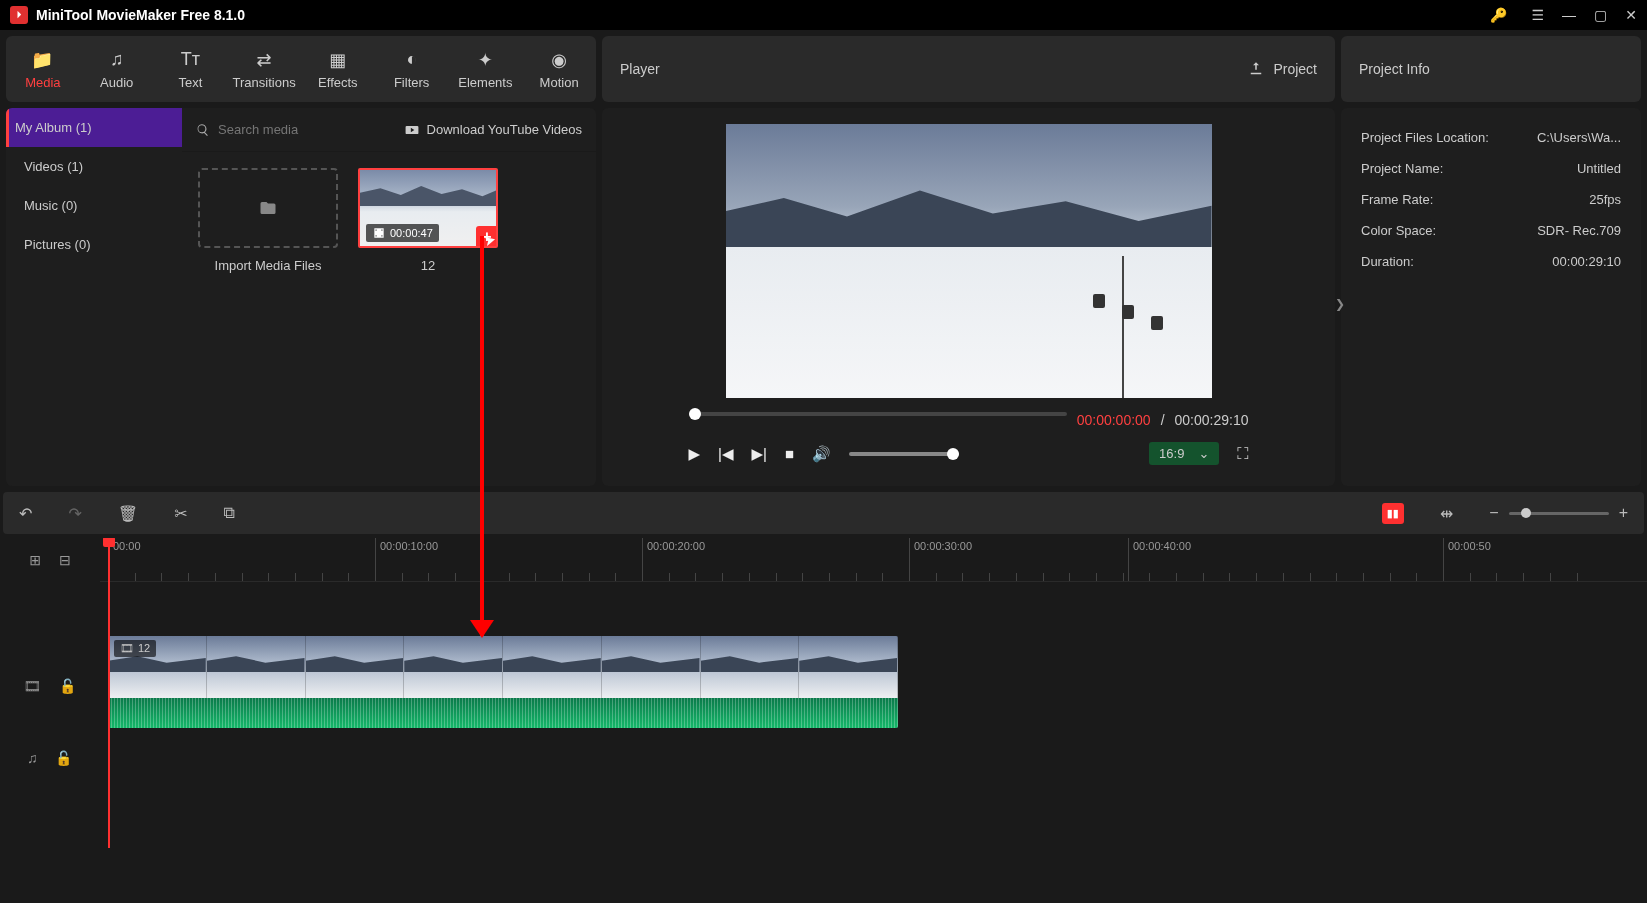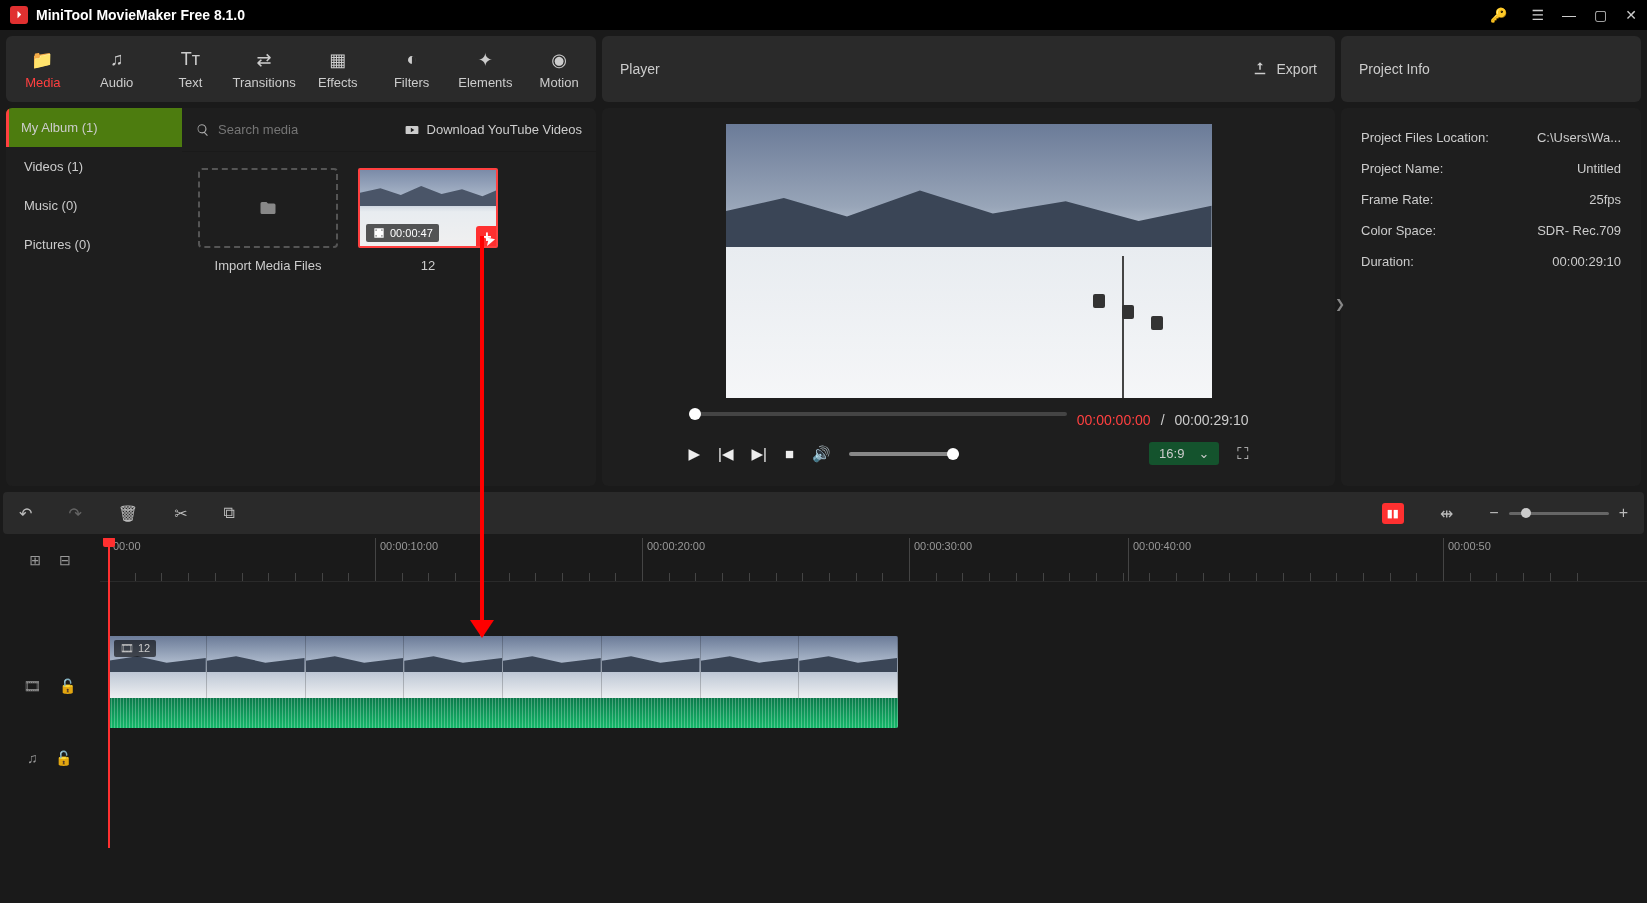--- a/index.html
+++ b/index.html
@@ -22,21 +22,21 @@
 .playerhdr { flex:1; background:#2a2a2a; border-radius:6px; display:flex; align-items:center; padding:0 18px; justify-content:space-between; }
 .playerhdr .lbl { font-size:14px; }
 .exportbtn { display:flex; gap:8px; align-items:center; cursor:pointer; font-size:14px;}
 .infohdr { flex:0 0 300px; background:#2a2a2a; border-radius:6px; display:flex; align-items:center; padding:0 18px; font-size:14px;}
 
 
 .midrow { display:flex; gap:6px; padding:6px; height:390px; }
 .mediapanel { flex:0 0 590px; display:flex; background:#1e1e1e; border-radius:6px; overflow:hidden; }
 .sidebar { width:176px; background:#1e1e1e; }
 .sidebar .item { padding:12px 18px; font-size:13px; cursor:pointer; }
-.sidebar .item.active { background:#4d7c0f; border-left:3px solid #ff4040; padding-left:12px;}
+.sidebar .item.active { background:#4c1d95; border-left:3px solid #ff4040; padding-left:6px;}
 .mediamain { flex:1; display:flex; flex-direction:column; }
 .mediatop { height:44px; display:flex; align-items:center; padding:0 14px; gap:10px; font-size:13px; border-bottom:1px solid #1a1a1a;}
 .mediatop .search { flex:1; display:flex; gap:8px; align-items:center; color:#aaa;}
 .mediatop .search input { background:transparent; border:none; outline:none; color:#a3a3a3; font-size:13px; width:140px;}
 .mediatop .yt { display:flex; gap:8px; align-items:center; cursor:pointer;}
 .mediagrid { padding:16px; display:flex; gap:20px; }
 .tile { display:flex; flex-direction:column; align-items:center; gap:10px; font-size:13px; }
 .importbox { width:140px; height:80px; border:2px dashed #555; border-radius:4px; display:flex;align-items:center;justify-content:center; color:#888; font-size:20px; cursor:pointer;}
 .clip { width:140px; height:80px; border:2px solid #ff4040; border-radius:2px; position:relative; overflow:hidden; cursor:pointer;}
 .clip .sky { position:absolute; inset:0; background:linear-gradient(180deg,#7b8ba8 0%,#a8b5c8 35%,#e8ecf0 55%,#f0f0f0 100%);}
@@ -155,21 +155,21 @@
         <div class="ico">◉</div>
         <span>Motion</span>
       </div>
   </div>
   <div class="playerhdr">
     <span class="lbl">Player</span>
     <div class="exportbtn">
       <svg class="ic" viewBox="0 0 24 24">
           <path d="M12 3l4 4h-3v6h-2V7H8l4-4zm-7 14h14v2H5v-2z"></path>
         </svg>
-      <span>Export</span>
+      <span>Project</span>
     </div>
   </div>
   <div class="infohdr">
     <span>Project Info</span>
   </div>
 </div>
 
 <div class="midrow">
   <div class="mediapanel">
     <div class="sidebar">

